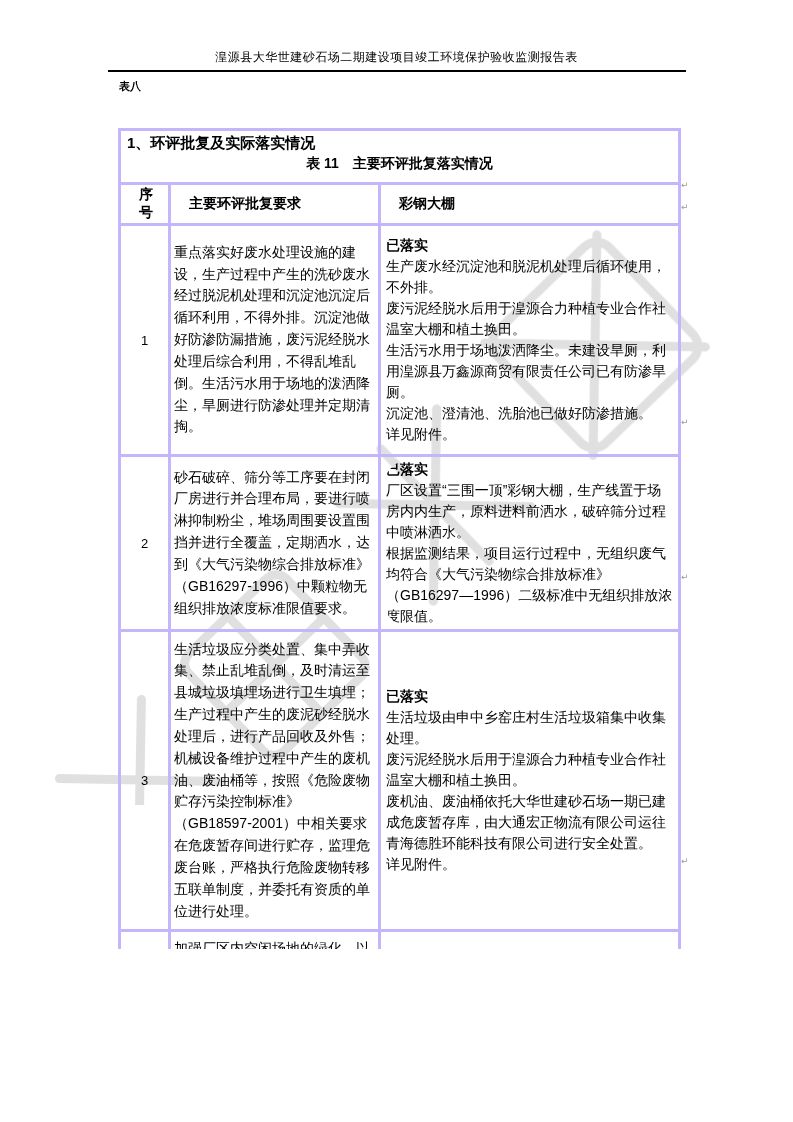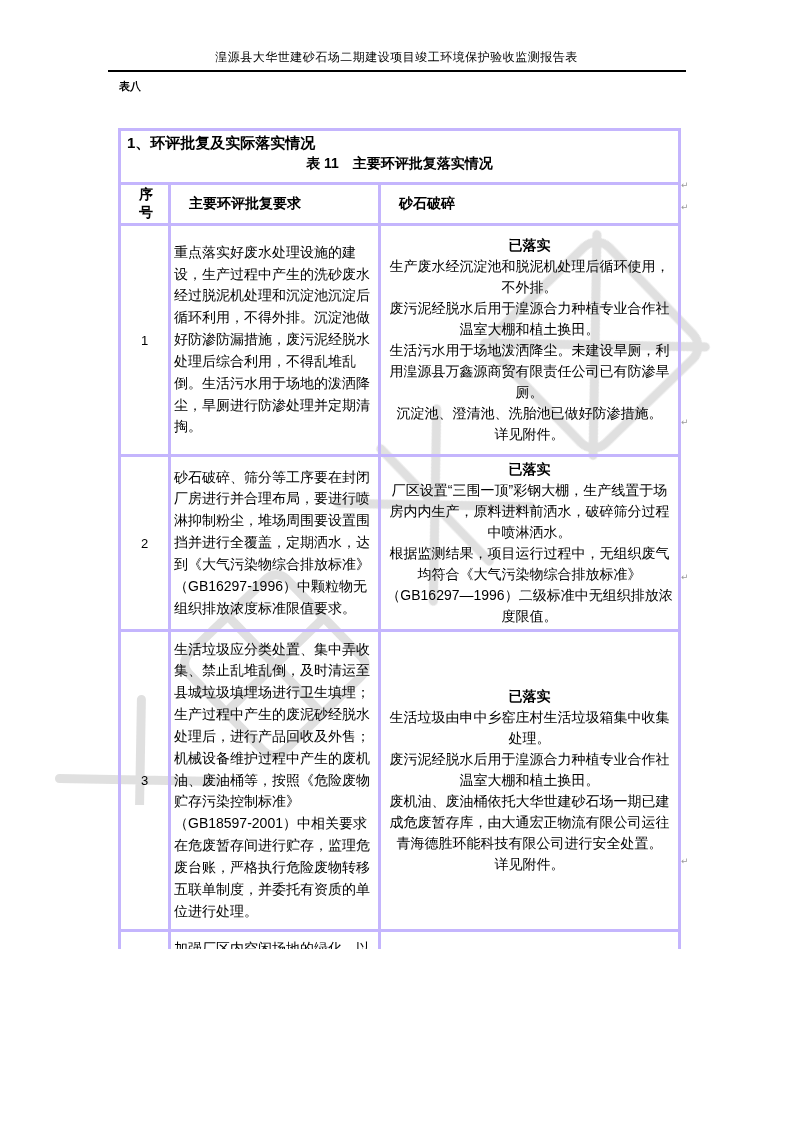--- a/index.html
+++ b/index.html
@@ -12,21 +12,21 @@
   .section-label{position:absolute;top:79px;left:119px;font-size:11px;font-weight:bold;z-index:2;}
   .main-table{position:absolute;top:128px;left:118px;width:560px;border-collapse:collapse;
               table-layout:fixed;z-index:1;border:2px solid #000;border-bottom:3px solid #000;}
   .main-table td,.main-table th{border:3px solid #c4b5fd;overflow:hidden;}
   .title-cell{height:48px;padding:3px 6px 0 6px;vertical-align:top;}
   .tbl-title{font-size:15px;font-weight:bold;text-align:left;}
   .tbl-subtitle{font-size:14px;font-weight:bold;text-align:center;margin-top:2px;}
   .head-row th{height:20px;font-size:14px;font-weight:bold;text-align:left;padding:1px 18px;}
   td.no{text-align:center;font-size:13px;vertical-align:middle;}
   td.req{font-size:14px;line-height:1.56;padding:6px 3px;vertical-align:middle;}
-  td.status{text-align:center;font-size:14px;line-height:1.5;padding:2px 5px;vertical-align:middle;border-radius:32px;}
+  td.status{text-align:left;font-size:14px;line-height:1.5;padding:2px 5px;vertical-align:middle;border-radius:32px;}
   .status-label{font-weight:bold;}
   .r0 td{height:216px}.r1 td{height:155px}.r2 td{height:285px}.r3 td{height:107px}
   .para-mark{position:absolute;left:681px;color:#9a9a9a;font-size:9px;z-index:2;line-height:1;}
   .page-number{position:absolute;top:1036px;left:0;width:100%;text-align:center;font-size:12px;z-index:2;}
 </style>
 </head>
 <body>
 
 <div class="page">
 
@@ -63,21 +63,21 @@
     <tbody id="table-body">
       <tr>
         <td class="title-cell" colspan="3">
           <div class="tbl-title">1、环评批复及实际落实情况</div>
           <div class="tbl-subtitle">表 11　主要环评批复落实情况</div>
         </td>
       </tr>
       <tr class="head-row">
         <th>序号</th>
         <th>主要环评批复要求</th>
-        <th>砂石破碎</th>
+        <th>彩钢大棚</th>
       </tr>
     <tr class="data-row r0">
           <td class="no">1</td>
           <td class="req">重点落实好废水处理设施的建设，生产过程中产生的洗砂废水经过脱泥机处理和沉淀池沉淀后循环利用，不得外排。沉淀池做好防渗防漏措施，废污泥经脱水处理后综合利用，不得乱堆乱倒。生活污水用于场地的泼洒降尘，旱厕进行防渗处理并定期清掏。</td>
           <td class="status">
             <div class="status-label">已落实</div>
             <div class="status-line">生产废水经沉淀池和脱泥机处理后循环使用，不外排。</div>
             <div class="status-line">废污泥经脱水后用于湟源合力种植专业合作社温室大棚和植土换田。</div>
             <div class="status-line">生活污水用于场地泼洒降尘。未建设旱厕，利用湟源县万鑫源商贸有限责任公司已有防渗旱厕。</div>
             <div class="status-line">沉淀池、澄清池、洗胎池已做好防渗措施。</div>

